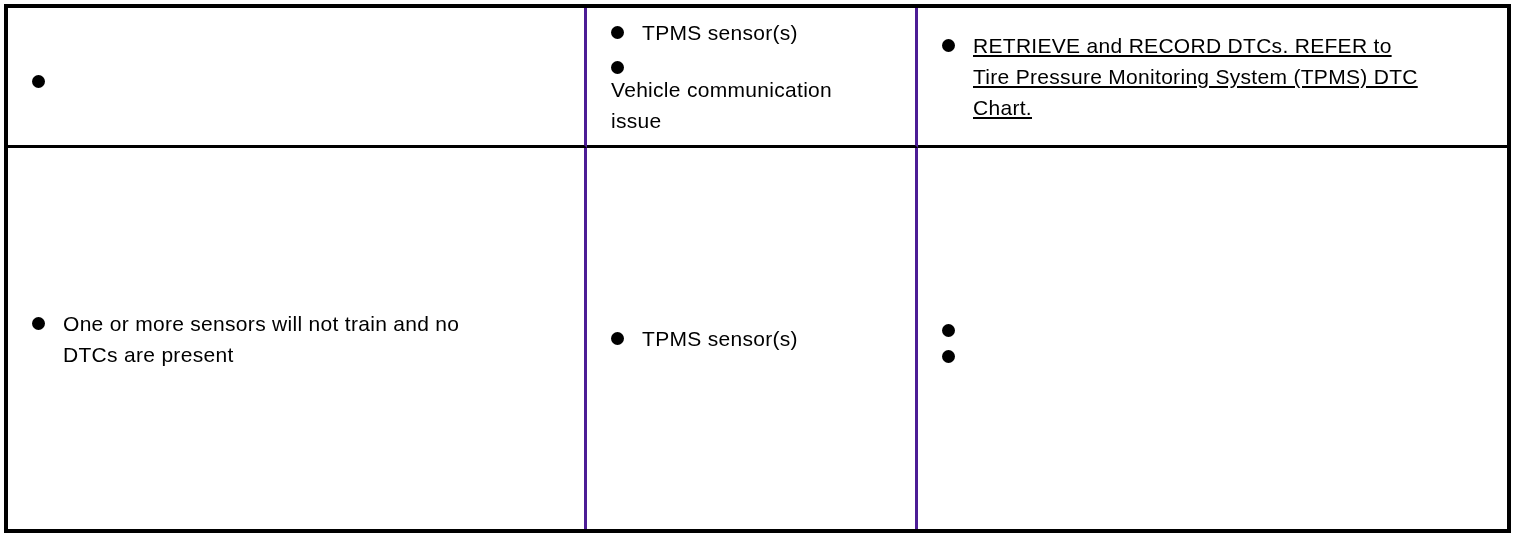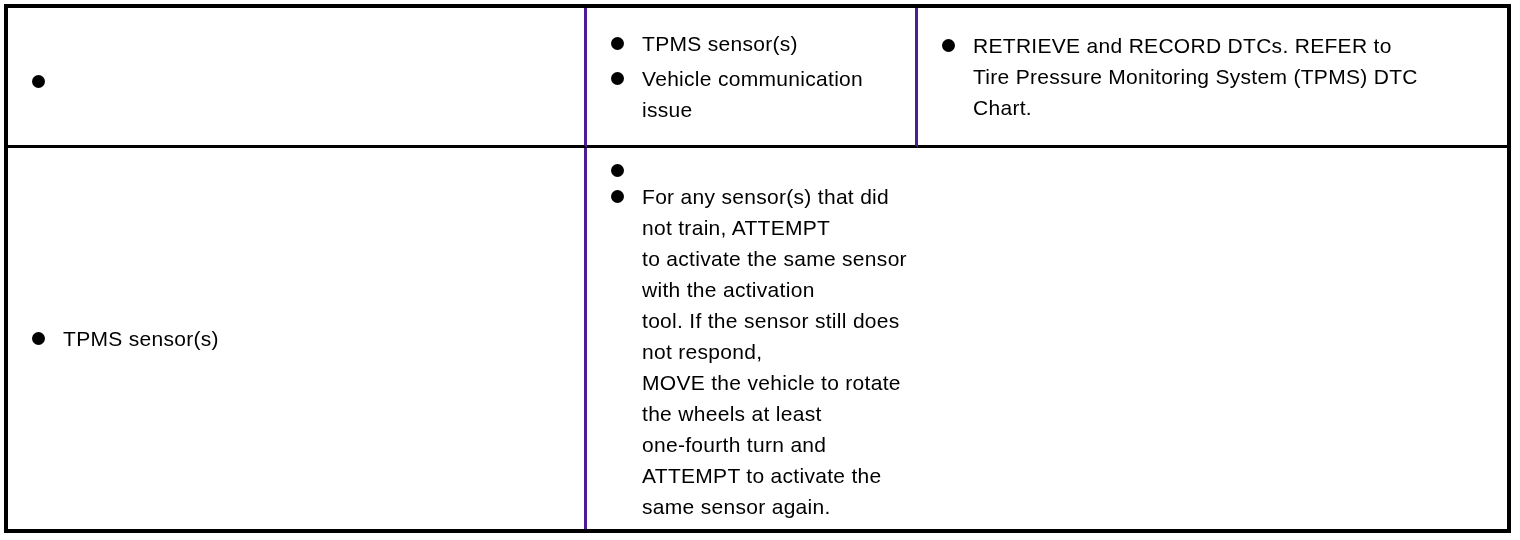--- a/index.html
+++ b/index.html
@@ -27,33 +27,34 @@
     background: #ffffff;
   }
   .cell {
     border-right: 3px solid #4c1d95;
     border-bottom: 3px solid #000000;
     display: flex;
     flex-direction: column;
     justify-content: center;
     overflow: hidden;
   }
-  .cell.c3 { border-right: none; }
+  .cell.c3 { border-right: none; text-decoration: underline; }
   .cell.r2 { border-bottom: none; }
   ul.blist {
     list-style: none;
     margin: 0;
     padding: 0 6px 0 24px;
   }
   ul.blist li {
     display: flex;
     align-items: flex-start;
   }
   ul.blist li + li {
     margin-top: 4px;
+    flex-direction: column;
   }
   .bullet {
     flex: 0 0 13px;
     width: 13px;
     height: 13px;
     border-radius: 50%;
     background: #000000;
     margin: 9px 18px 0 0;
   }
   .txt {
@@ -94,40 +95,43 @@
     <ul class="blist">
         <li>
           <span class="bullet"></span>
           <span class="txt">RETRIEVE and RECORD DTCs. REFER to
 Tire Pressure Monitoring System (TPMS) DTC
 Chart.</span>
         </li>
       </ul>
   </div>
 
+  <div class="cell r2 c1">
+    <ul class="blist">
+        <li>
+          <span class="bullet"></span>
+          <span class="txt">One or more sensors will not train and no
+DTCs are present</span>
+        </li>
+      </ul>
+  </div>
 
   <div class="cell r2 c2">
     <ul class="blist">
         <li>
           <span class="bullet"></span>
           <span class="txt">TPMS sensor(s)</span>
         </li>
       </ul>
   </div>
 
   <div class="cell r2 c3">
     <ul class="blist">
         <li>
           <span class="bullet"></span>
         </li>
         <li>
           <span class="bullet"></span>
-          <span class="txt">For any sensor(s) that did not train, ATTEMPT
-to activate the same sensor with the activation
-tool. If the sensor still does not respond,
-MOVE the vehicle to rotate the wheels at least
-one-fourth turn and ATTEMPT to activate the
-same sensor again.</span>
         </li>
       </ul>
   </div>
 
 </div>
 
 </body></html>

